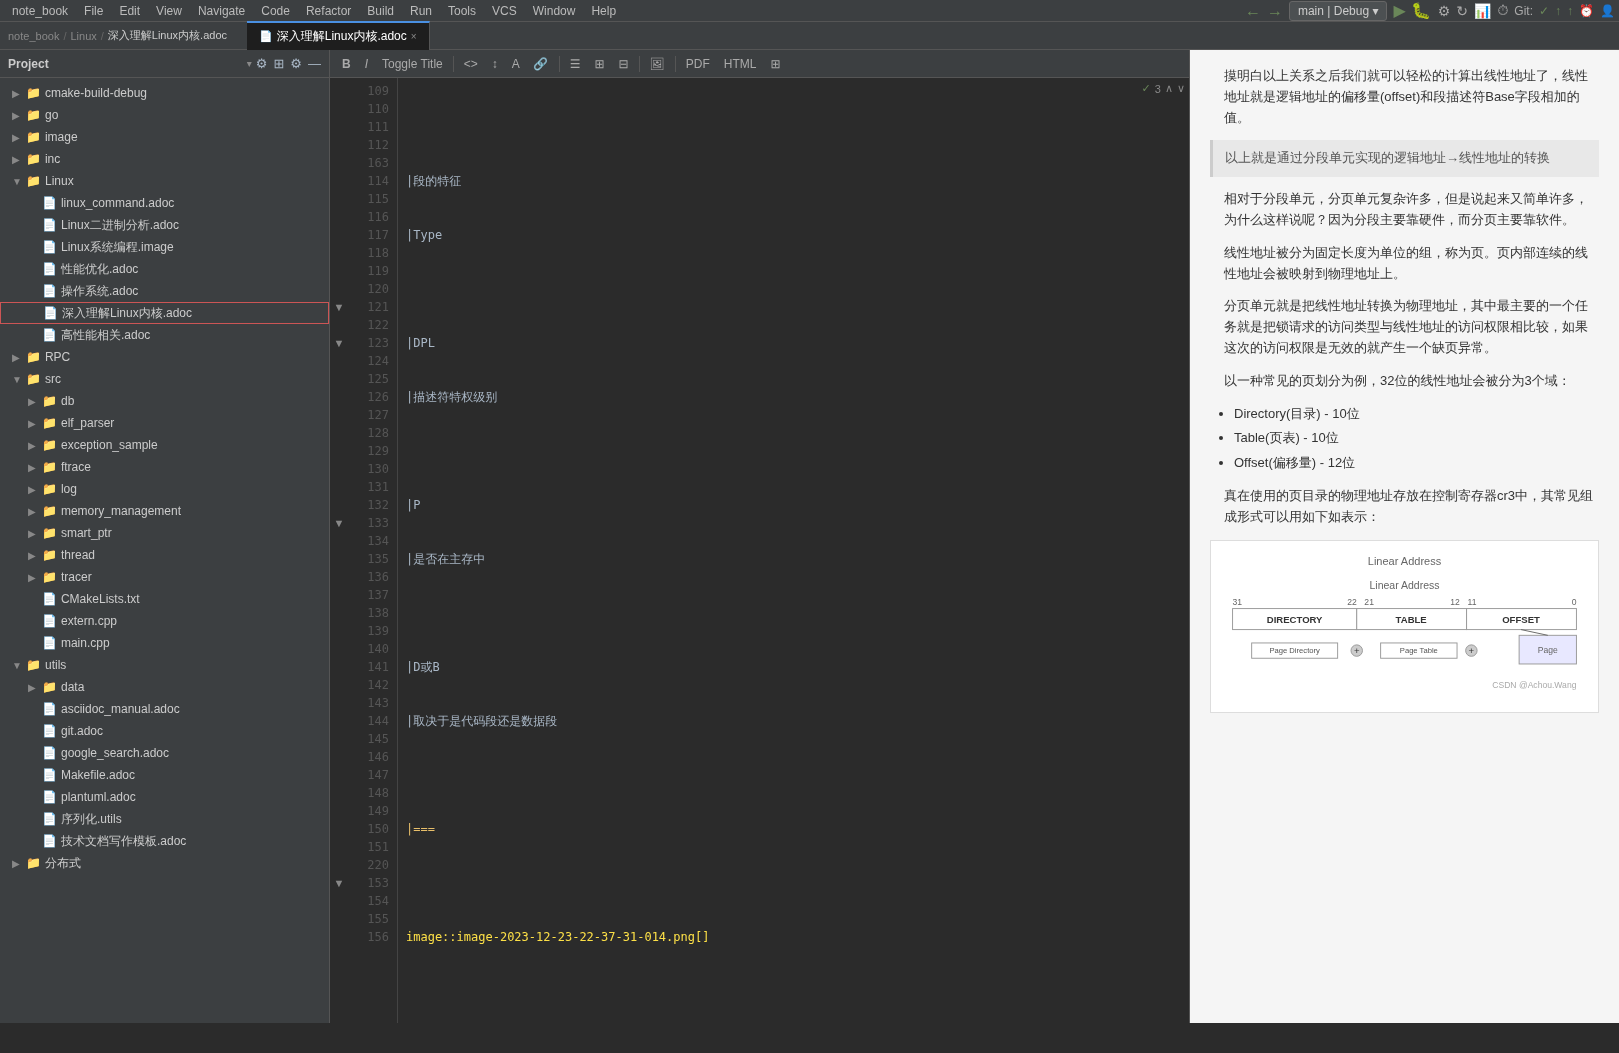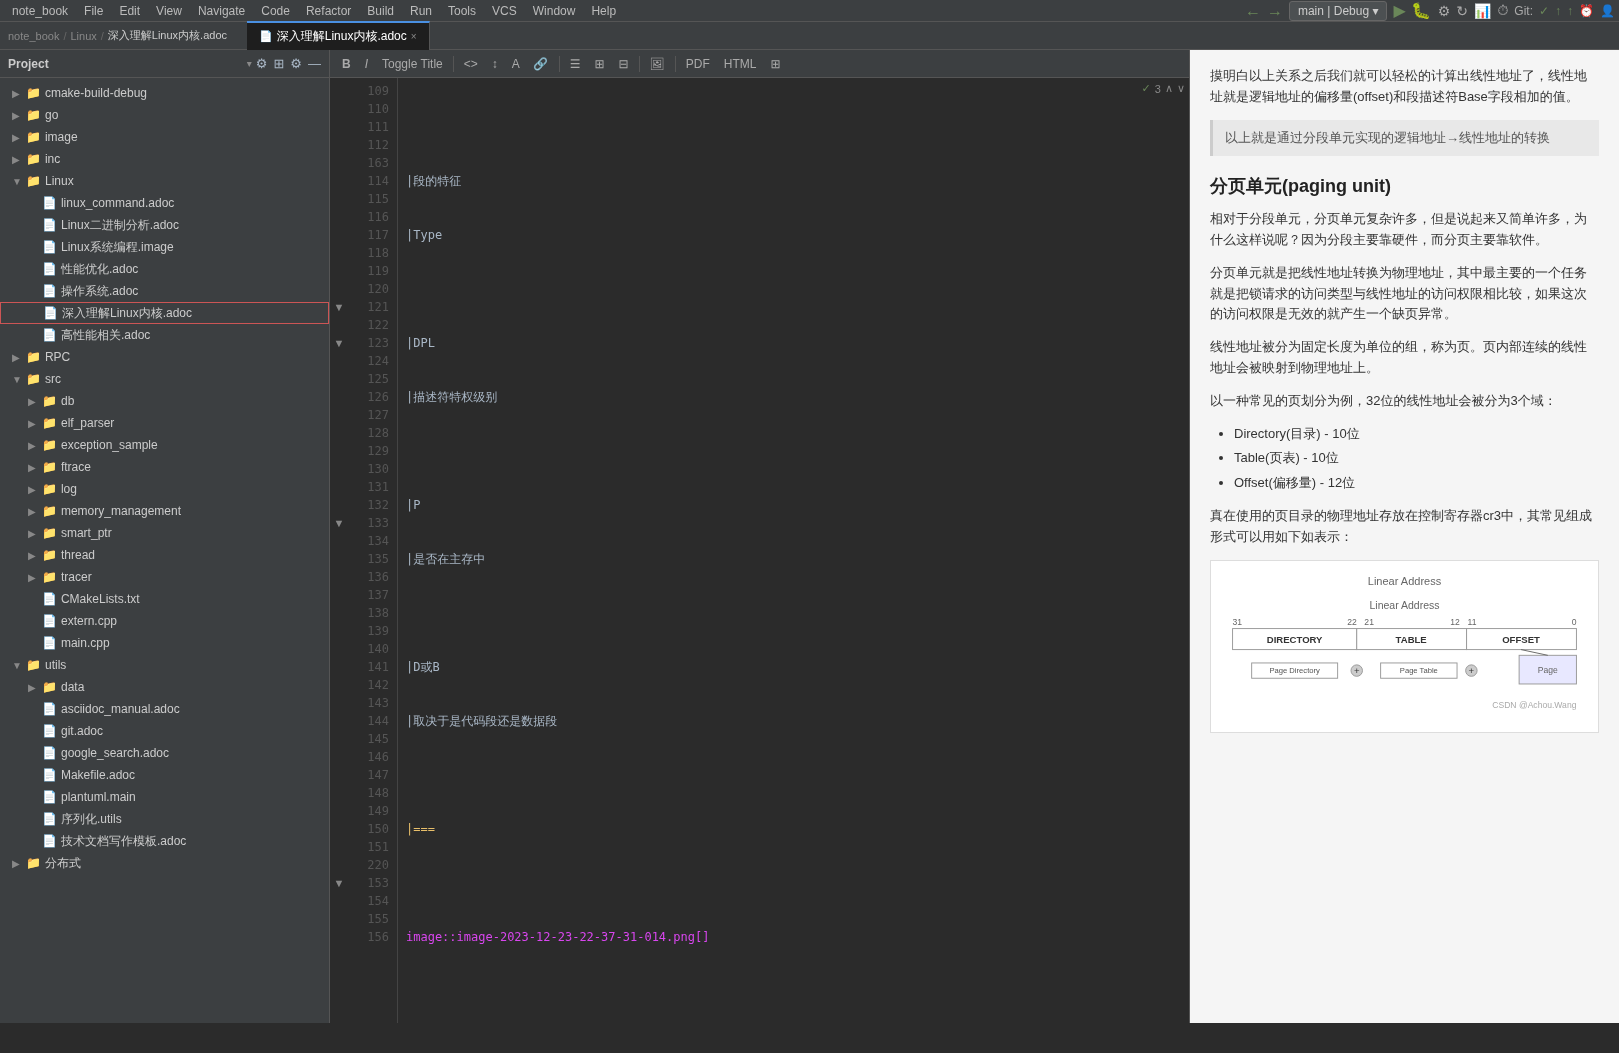--- a/index.html
+++ b/index.html
@@ -39,27 +39,27 @@
 
     
     .editor-area { flex: 1; display: flex; flex-direction: column; background: #2b2b2b; overflow: hidden; }
     .editor-toolbar { background: #3c3f41; border-bottom: 1px solid #555; height: 28px; display: flex; align-items: center; padding: 0 8px; gap: 6px; }
     .toolbar-btn { background: none; border: none; color: #aaa; cursor: pointer; font-size: 12px; padding: 2px 4px; }
     .toolbar-sep { width: 1px; background: #555; height: 16px; }
     .line-numbers { width: 50px; background: #2b2b2b; color: #555; font-size: 12px; font-family: monospace; padding: 4px 0; text-align: right; padding-right: 8px; line-height: 18px; overflow: hidden; border-right: 1px solid #444; user-select: none; }
     .code-area { flex: 1; overflow: auto; padding: 4px 8px; font-family: monospace; font-size: 12px; line-height: 18px; color: #a9b7c6; white-space: pre; }
     .code-line { display: block; min-height: 18px; }
     .asciidoc-heading { color: #e8bf6a; }
-    .asciidoc-image { color: #d946ef; }
+    .asciidoc-image { color: #fde047; }
     .asciidoc-comment { color: #808080; }
     .asciidoc-text { color: #a9b7c6; }
 
     
     .preview-area { width: 430px; background: #f5f5f5; color: #333; overflow-y: auto; padding: 16px 20px; border-left: 1px solid #555; font-size: 13px; line-height: 1.6; }
-    .preview-para { margin-bottom: 12px; }
+    .preview-para { margin-bottom: 12px; margin-left: 14px; }
     .preview-blockquote { background: #e8e8e8; border-left: 3px solid #ccc; padding: 8px 12px; margin-bottom: 12px; font-size: 13px; color: #555; }
     .preview-h2 { font-size: 18px; font-weight: bold; color: #222; margin: 16px 0 8px; }
     .preview-ul { list-style: disc; padding-left: 24px; margin-bottom: 12px; }
     .preview-ul li { margin-bottom: 4px; }
     .preview-diagram { background: #fff; border: 1px solid #ddd; padding: 12px; margin-top: 12px; }
     .diagram-title { text-align: center; font-size: 11px; color: #666; margin-bottom: 8px; }
     .diagram-svg { width: 100%; }
 
     
     ::-webkit-scrollbar { width: 8px; height: 8px; }
@@ -361,21 +361,21 @@
         <span class="tree-indent" style="width:24px;"></span>
         <span class="tree-arrow" style="opacity:0; width:14px;"></span>
         <span class="tree-icon file-icon" style="color:#6a8759;">📄</span>
         <span class="tree-label">Makefile.adoc</span>
       </div>
 
       <div class="tree-item">
         <span class="tree-indent" style="width:24px;"></span>
         <span class="tree-arrow" style="opacity:0; width:14px;"></span>
         <span class="tree-icon file-icon">📄</span>
-        <span class="tree-label">plantuml.main</span>
+        <span class="tree-label">plantuml.adoc</span>
       </div>
 
       <div class="tree-item">
         <span class="tree-indent" style="width:24px;"></span>
         <span class="tree-arrow" style="opacity:0; width:14px;"></span>
         <span class="tree-icon file-icon">📄</span>
         <span class="tree-label">序列化.utils</span>
       </div>
 
       <div class="tree-item">
@@ -573,24 +573,23 @@
         <span>3</span>
         <span>∧</span>
         <span>∨</span>
       </div>
     </div>
   </div>
 
   <div class="preview-area">
     <p class="preview-para">摸明白以上关系之后我们就可以轻松的计算出线性地址了，线性地址就是逻辑地址的偏移量(offset)和段描述符Base字段相加的值。</p>
     <div class="preview-blockquote">以上就是通过分段单元实现的逻辑地址→线性地址的转换</div>
-    <h2 class="preview-h2">分页单元(paging unit)</h2>
     <p class="preview-para">相对于分段单元，分页单元复杂许多，但是说起来又简单许多，为什么这样说呢？因为分段主要靠硬件，而分页主要靠软件。</p>
+    <p class="preview-para">线性地址被分为固定长度为单位的组，称为页。页内部连续的线性地址会被映射到物理地址上。</p>
     <p class="preview-para">分页单元就是把线性地址转换为物理地址，其中最主要的一个任务就是把锁请求的访问类型与线性地址的访问权限相比较，如果这次的访问权限是无效的就产生一个缺页异常。</p>
-    <p class="preview-para">线性地址被分为固定长度为单位的组，称为页。页内部连续的线性地址会被映射到物理地址上。</p>
     <p class="preview-para">以一种常见的页划分为例，32位的线性地址会被分为3个域：</p>
     <ul class="preview-ul">
       <li>Directory(目录) - 10位</li>
       <li>Table(页表) - 10位</li>
       <li>Offset(偏移量) - 12位</li>
     </ul>
     <p class="preview-para">真在使用的页目录的物理地址存放在控制寄存器cr3中，其常见组成形式可以用如下如表示：</p>
 
     <div class="preview-diagram">
       <div class="diagram-title">Linear Address</div>

